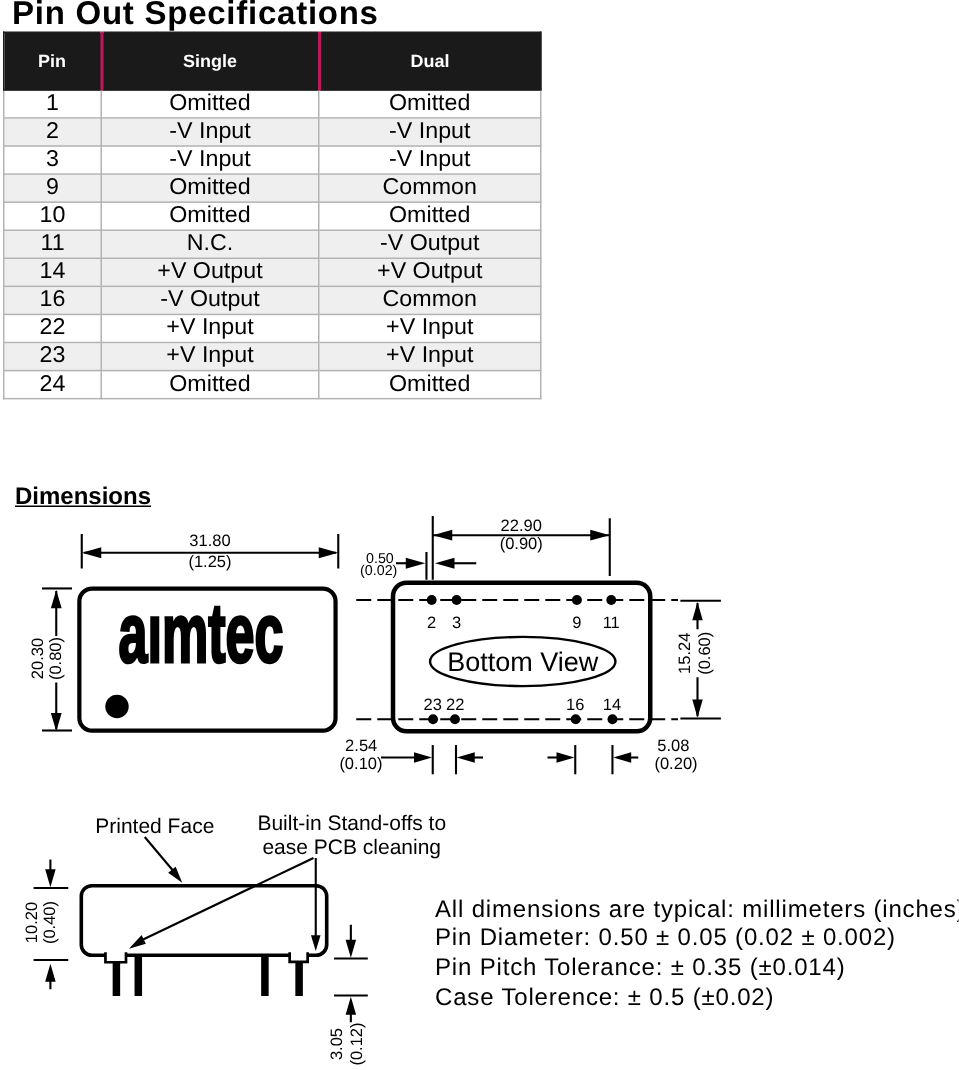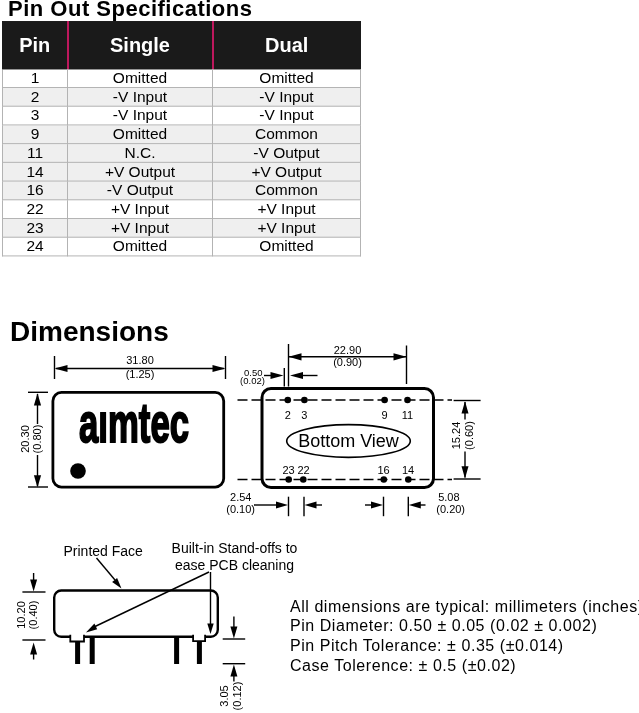--- a/index.html
+++ b/index.html
@@ -1,24 +1,24 @@
 <!DOCTYPE html>
 <html><head>
 <meta charset="utf-8">
 <style>
 html,body{margin:0;padding:0;background:#fff;}
 body{width:639px;height:713px;position:relative;font-family:"Liberation Sans",sans-serif;overflow:hidden;}
 #t1{position:absolute;left:8px;top:2px;font-size:22px;font-weight:bold;letter-spacing:0.5px;line-height:14px;white-space:nowrap;}
-#t2{position:absolute;left:10px;top:325px;font-size:28px;font-weight:bold;line-height:14px;white-space:nowrap;}
+#t2{position:absolute;left:10px;top:325px;font-size:16px;font-weight:bold;line-height:14px;white-space:nowrap;text-decoration:underline;}
 #tblwrap{position:absolute;left:2px;top:21px;width:358px;transform:scaleY(0.98496);transform-origin:top left;}
 table{border-collapse:collapse;width:358px;table-layout:fixed;text-align:center;}
 tr{height:18.77px;}
 tr.h{height:17.8px;}
 td{border:1px solid #b3b3b3;font-size:15.5px;padding:0;}
-th{background:#1a1a1a;color:#fff;font-size:20px;font-weight:bold;padding:12px;border:1px solid #1a1a1a;}
+th{background:#1a1a1a;color:#fff;font-size:12px;font-weight:bold;padding:12px;border:1px solid #1a1a1a;}
 th.s{border-left:2px solid #be185d;}
 tr.a td{background:#efefef;}
 #txtblock{position:absolute;left:290px;top:596.5px;font-size:16px;letter-spacing:0.55px;line-height:19.8px;white-space:nowrap;}
 svg{position:absolute;left:0;top:0;}
 </style>
 </head>
 <body>
 <div id="t1">Pin Out Specifications</div>
 <div id="tblwrap">
 <table>
@@ -45,20 +45,25 @@
         </tr>
 <tr>
           <td>3</td>
           <td>-V Input</td>
           <td>-V Input</td>
         </tr>
 <tr class="a">
           <td>9</td>
           <td>Omitted</td>
           <td>Common</td>
+        </tr>
+<tr>
+          <td>10</td>
+          <td>Omitted</td>
+          <td>Omitted</td>
         </tr>
 <tr class="a">
           <td>11</td>
           <td>N.C.</td>
           <td>-V Output</td>
         </tr>
 <tr class="a">
           <td>14</td>
           <td>+V Output</td>
           <td>+V Output</td>

